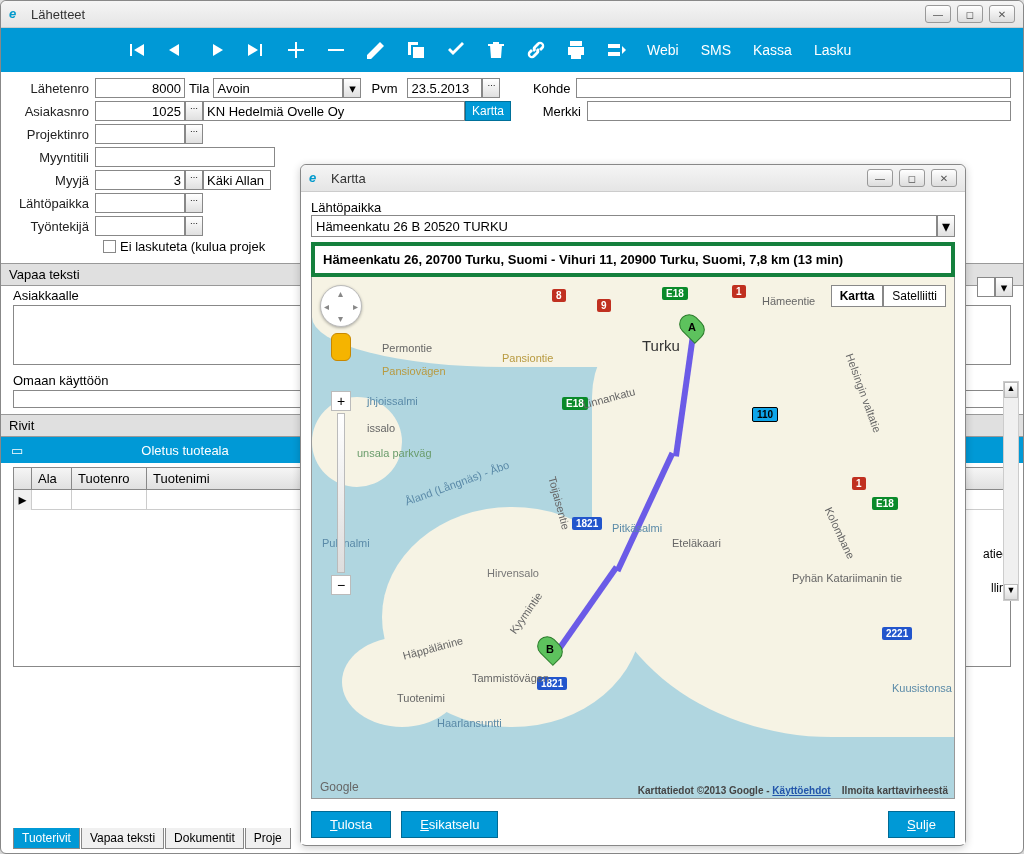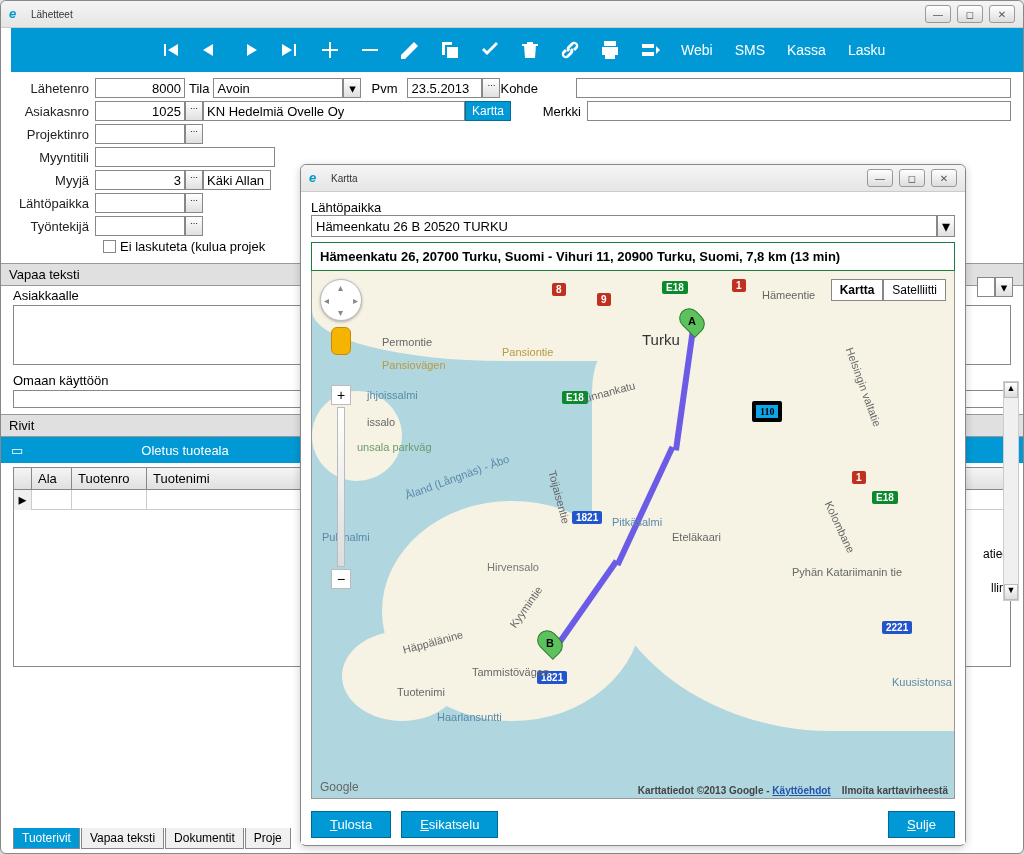--- a/index.html
+++ b/index.html
@@ -1,27 +1,27 @@
 <!DOCTYPE html>
 <html><head>
 <meta charset="utf-8">
 <style>
 * { box-sizing: border-box; margin: 0; padding: 0; font-family: Arial, sans-serif; }
 body { background: #e8e8e8; width: 1024px; height: 854px; overflow: hidden; position: relative; }
 
 .window { background: #fff; border: 1px solid #888; border-radius: 6px; box-shadow: 0 2px 8px rgba(0,0,0,0.2); }
 .titlebar { display: flex; align-items: center; padding: 4px 8px; background: linear-gradient(#f5f5f5,#e5e5e5); border-bottom: 1px solid #ccc; border-radius: 6px 6px 0 0; }
 .titlebar .icon { width: 16px; height: 16px; color: #0099cc; font-weight: bold; font-style: italic; margin-right: 6px; font-size: 13px; }
-.titlebar .title { flex: 1; font-size: 10px; color: #333; }
+.titlebar .title { flex: 1; font-size: 13px; color: #333; }
 .winbtns { display: flex; gap: 6px; }
 .winbtn { width: 26px; height: 18px; border: 1px solid #999; border-radius: 3px; background: linear-gradient(#fff,#ddd); display: flex; align-items: center; justify-content: center; font-size: 10px; cursor: pointer; color: #555; }
 
 .main-window { position: absolute; top: 0; left: 0; width: 1024px; height: 854px; }
 
-.toolbar { background: #0099d6; height: 44px; display: flex; align-items: center; padding: 0 26px; gap: 6px; margin-left: 10px; }
+.toolbar { background: #0099d6; height: 44px; display: flex; align-items: center; padding: 0 2px; gap: 6px; }
 .tool-icon { width: 34px; height: 34px; display: flex; align-items: center; justify-content: center; color: #fff; font-size: 22px; cursor: pointer; }
 .tool-icon svg { width: 24px; height: 24px; fill: #fff; }
 .tool-text { color: #fff; font-size: 14px; padding: 0 8px; cursor: pointer; }
 
 .form-area { padding: 6px 12px; background: #fff; }
 .form-row { display: flex; align-items: center; margin-bottom: 3px; font-size: 13px; }
 .form-label { width: 82px; text-align: right; padding-right: 6px; color: #222; }
 .form-input { border: 1px solid #888; height: 20px; font-size: 13px; padding: 0 3px; background: #fff; }
 .form-input.num { text-align: right; }
 .ellipsis-btn { width: 18px; height: 20px; border: 1px solid #888; background: linear-gradient(#fff,#e0e0e0); font-size: 8px; text-align: center; line-height: 14px; cursor: pointer; }
@@ -47,21 +47,21 @@
 .tabs { position: absolute; bottom: 4px; left: 12px; display: flex; }
 .tab { border: 1px solid #888; border-top: none; padding: 3px 8px; font-size: 12px; background: #f0f0f0; margin-right: 1px; cursor: pointer; }
 .tab.active { background: #0099d6; color: #fff; }
 
 
 .map-window { position: absolute; top: 164px; left: 300px; width: 666px; height: 682px; z-index: 10; }
 .map-body { padding: 6px 10px; background: #fff; height: calc(100% - 28px); display: flex; flex-direction: column; }
 .map-label { font-size: 13px; margin-top: 2px; }
 .map-select { display: flex; margin-bottom: 5px; }
 .map-select input { flex: 1; height: 22px; border: 1px solid #888; font-size: 13px; padding: 0 4px; }
-.route-header { background: #fff; border: 1px solid #15803d; padding: 6px 8px; font-size: 13px; font-weight: bold; }
+.route-header { background: #fff; border: 4px solid #15803d; padding: 6px 8px; font-size: 13px; font-weight: bold; }
 .map-canvas { flex: 1; position: relative; background: #b0d6e0; border: 1px solid #999; border-top: none; overflow: hidden; }
 .map-footer { display: flex; gap: 10px; padding-top: 12px; }
 .map-btn { background: #0099d6; color: #fff; border: 1px solid #006a94; padding: 5px 18px; font-size: 13px; cursor: pointer; }
 .map-btn .ul { text-decoration: underline; }
 .map-spacer { flex: 1; }
 
 
 .land { position: absolute; background: #f6f3e4; }
 .route { position: absolute; background: #6b5be7; }
 .marker { position: absolute; width: 20px; height: 28px; border-radius: 10px 10px 10px 0; transform: rotate(-45deg); display:flex; align-items:center; justify-content:center; color:#000; font-weight:bold; font-size:11px; }
@@ -75,21 +75,21 @@
 .pegman { width:20px; height:28px; background:#f5b400; border:1px solid #c88800; border-radius:6px; margin:6px auto; }
 .map-type-buttons { position:absolute; right:8px; top:8px; display:flex; }
 .map-type-btn { background:#fff; border:1px solid #888; padding:3px 8px; font-size:12px; cursor:pointer; }
 .map-credits { position:absolute; bottom:2px; right:6px; font-size:10px; color:#444;font-weight:bold; }
 .map-credits a { color:#2255aa; }
 .map-logo { position:absolute; bottom:4px; left:8px; font-size:12px; color:#666; }
 .map-label-text { position:absolute; font-size:11px; color:#666; white-space:nowrap; }
 .road-shield { position:absolute; padding:1px 4px; font-size:10px; font-weight:bold; border-radius:2px; }
 .shield-green { background:#0a8a2a; color:#fff; }
 .shield-red { background:#c03020; color:#fff; }
-.shield-yellow { background:#0ea5e9; color:#000; border:4px solid #000000;font-family:Liberation Serif, serif; }
+.shield-yellow { background:#0ea5e9; color:#000; border:1px solid #000000; }
 .shield-blue { background:#2255cc; color:#fff; }
 .scroll-area { position:absolute; right:4px; top:380px; width:16px; height:220px; background:#f0f0f0; border:1px solid #ccc; }
 .scroll-up, .scroll-down { height:16px; text-align:center; font-size:9px; background:linear-gradient(#fff,#ddd); border:1px solid #bbb; cursor:pointer;}
 .side-label { position:absolute; right:4px; font-size:12px; background:#fff; }
 </style>
 </head>
 <body>
 
 <div class="window main-window">
   <div class="titlebar">
@@ -178,21 +178,21 @@
   <div class="form-area">
     <div class="form-row">
       <span class="form-label">Lähetenro</span>
       <input class="form-input num" style="width: 90px;" value="8000">
       <span style="padding:0 4px">Tila</span>
       <input class="form-input" style="width: 130px;" value="Avoin">
       <div class="dropdown-btn">▾</div>
       <span style="padding:0 10px">Pvm</span>
       <input class="form-input" style="width: 75px;" value="23.5.2013">
       <div class="ellipsis-btn">⋯</div>
-      <span style="width:76px; text-align:left; padding-right:6px">Kohde</span>
+      <span style="width:76px; text-align:right; padding-right:6px">Kohde</span>
       <input class="form-input" style="flex: 1 1 0%;">
     </div>
     <div class="form-row">
       <span class="form-label">Asiakasnro</span>
       <input class="form-input num" style="width: 90px;" value="1025">
       <div class="ellipsis-btn">⋯</div>
       <input class="form-input" style="width: 262px;" value="KN Hedelmiä Ovelle Oy">
       <button class="kartta-btn">Kartta</button>
       <span style="width:76px; text-align:right; padding-right:6px">Merkki</span>
       <input class="form-input" style="flex: 1 1 0%;">

